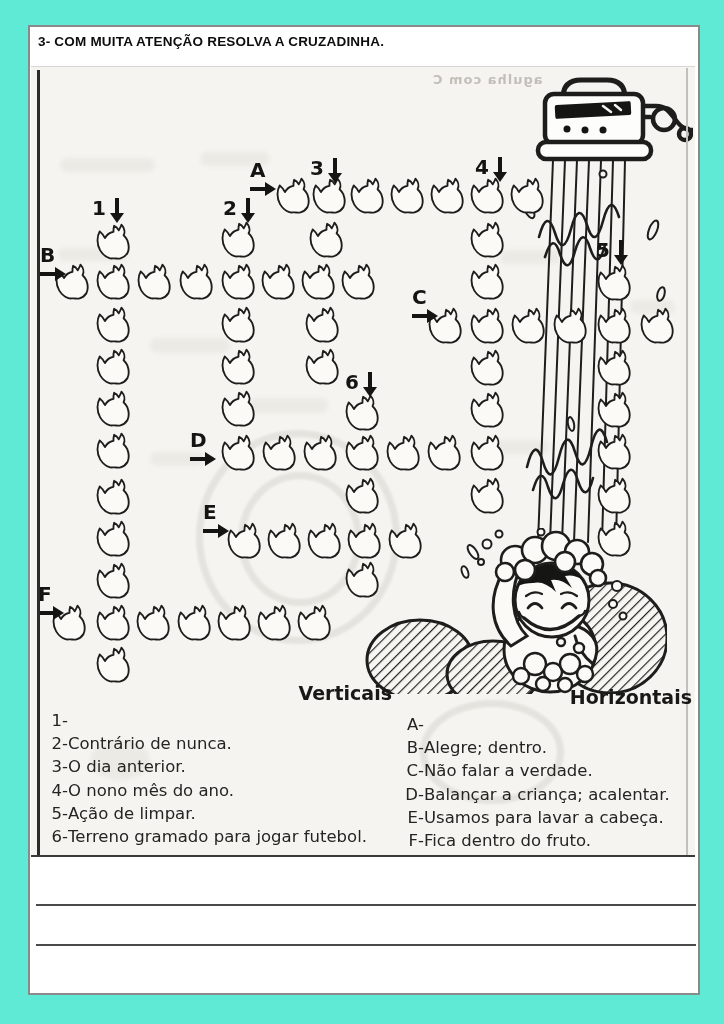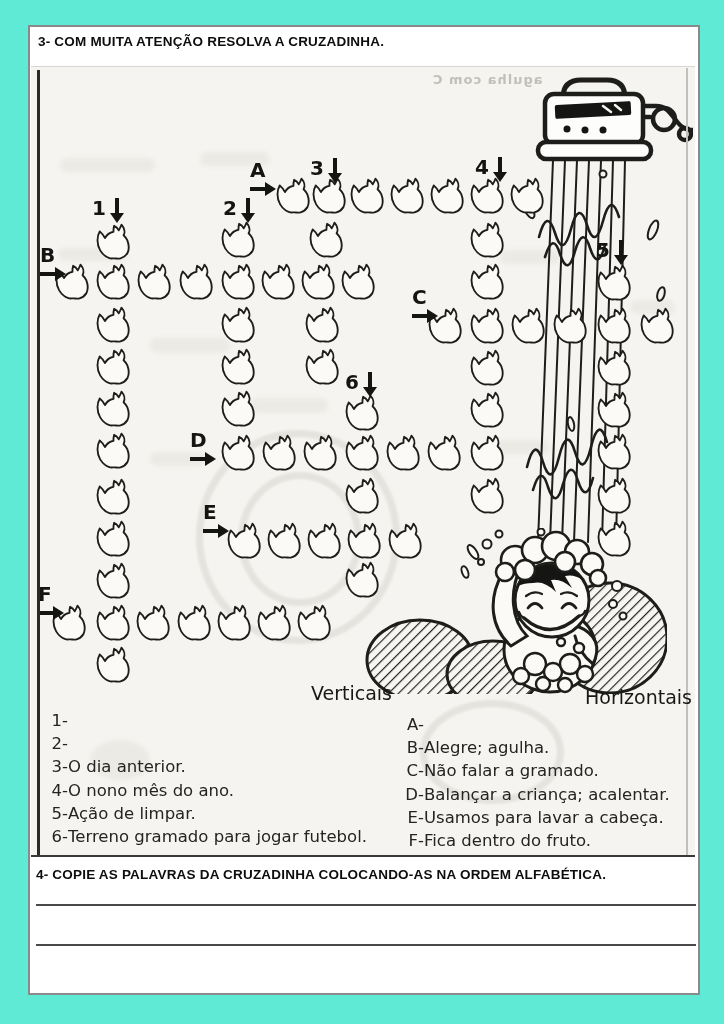--- a/index.html
+++ b/index.html
@@ -37,21 +37,21 @@
                    border-top:10px solid #141412;}
   .arr-right{position:relative;width:27px;height:14px;display:inline-block;}
   .arr-right::before{content:"";position:absolute;left:0;top:5px;width:16px;height:4px;background:#141412;}
   .arr-right::after{content:"";position:absolute;left:15px;top:0;width:0;height:0;
                     border-top:7px solid transparent;border-bottom:7px solid transparent;
                     border-left:11px solid #141412;}
   
   .clue-col{position:absolute;}
   #clues-verticais{left:40px;top:682px;width:352px;}
   #clues-horizontais{left:396px;top:686px;width:296px;}
-  .clue-heading{font-weight:normal;font-size:19px;color:#181816;margin-bottom:5px;}
+  .clue-heading{font-weight:bold;font-size:19px;color:#181816;margin-bottom:5px;}
   .clue-row{display:flex;font-size:16.5px;line-height:23.2px;color:#242422;}
   .clue-n{flex:none;width:28px;}
   
   #answer-lines{position:absolute;left:36px;top:866px;width:660px;}
   .answer-line{height:38px;border-bottom:2px solid #4a4a48;}
 </style>
 </head>
 <body>
 
 <div class="page">
@@ -480,20 +480,21 @@
   <div class="scan-bottom-edge"></div>
 
   <div class="clue-col" id="clues-verticais">
     <div class="clue-heading">Verticais</div>
     <div>
         <div class="clue-row">
           <span class="clue-n">1-</span>
         </div>
         <div class="clue-row">
           <span class="clue-n">2-</span>
+          <span class="clue-t">Contrário de nunca.</span>
         </div>
         <div class="clue-row">
           <span class="clue-n">3-</span>
           <span class="clue-t">O dia anterior.</span>
         </div>
         <div class="clue-row">
           <span class="clue-n">4-</span>
           <span class="clue-t">O nono mês do ano.</span>
         </div>
         <div class="clue-row">
@@ -507,40 +508,39 @@
       </div>
   </div>
   <div class="clue-col" id="clues-horizontais">
     <div class="clue-heading">Horizontais</div>
     <div>
         <div class="clue-row">
           <span class="clue-n">A-</span>
         </div>
         <div class="clue-row">
           <span class="clue-n">B-</span>
-          <span class="clue-t">Alegre; agulha.</span>
+          <span class="clue-t">Alegre; dentro.</span>
         </div>
         <div class="clue-row">
           <span class="clue-n">C-</span>
-          <span class="clue-t">Não falar a gramado.</span>
+          <span class="clue-t">Não falar a verdade.</span>
         </div>
         <div class="clue-row">
           <span class="clue-n">D-</span>
           <span class="clue-t">Balançar a criança; acalentar.</span>
         </div>
         <div class="clue-row">
           <span class="clue-n">E-</span>
           <span class="clue-t">Usamos para lavar a cabeça.</span>
         </div>
         <div class="clue-row">
           <span class="clue-n">F-</span>
           <span class="clue-t">Fica dentro do fruto.</span>
         </div>
       </div>
   </div>
 
-  <div class="task-title" id="task4-title">4- COPIE AS PALAVRAS DA CRUZADINHA COLOCANDO-AS NA ORDEM ALFABÉTICA.</div>
   <div id="answer-lines">
       <div class="answer-line"></div>
       <div class="answer-line"></div>
     </div>
 
 </div>
 
 </body></html>

